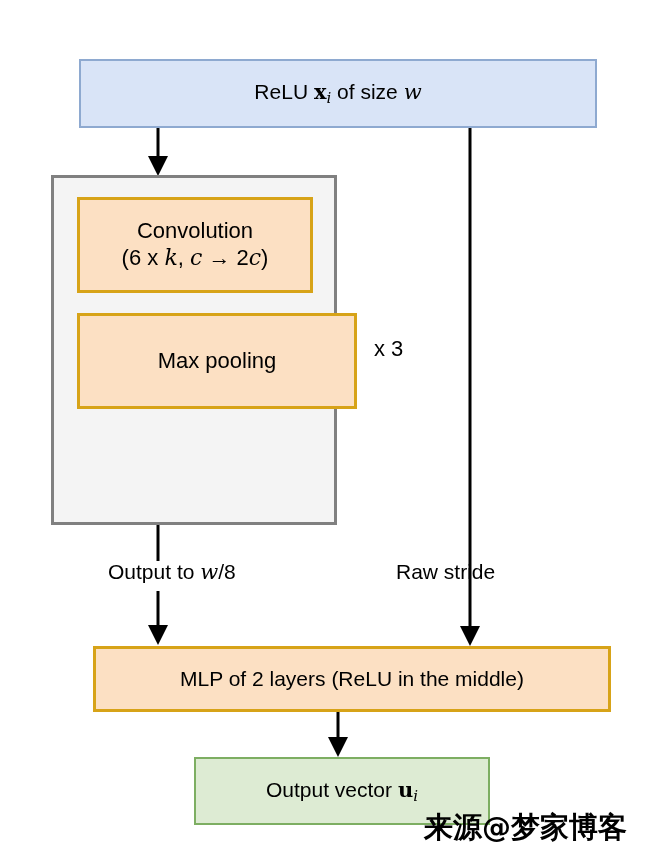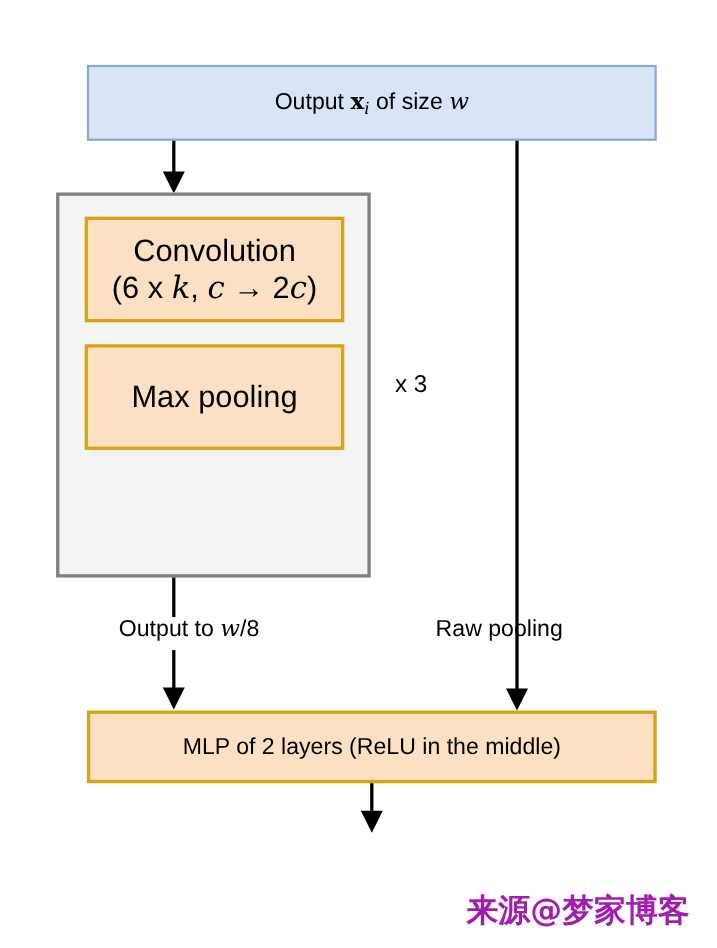--- a/index.html
+++ b/index.html
@@ -34,27 +34,28 @@
 
   .box-input {
     background: #d9e4f7;
     border: 2px solid #8ea9d0;
     font-size: 21px;
   }
 
   .box-stage {
     background: #fce0c3;
     border: 3px solid #d7a318;
-    font-size: 28px;
+    font-size: 22px;
   }
 
   .box-mlp {
     background: #fce0c3;
     border: 3px solid #d7a318;
     font-size: 21px;
+    margin-left: 14px;
   }
 
   .box-output {
     background: #ddebd3;
     border: 2px solid #7dae62;
     font-size: 21px;
   }
 
   
   .group-box {
@@ -67,20 +68,21 @@
   
   .label {
     position: absolute;
     color: #000000;
     font-size: 21px;
     white-space: nowrap;
     line-height: 1.1;
   }
   .label-repeat {
     font-size: 22px;
+    margin-left: 15px;
   }
 
   
   .mi {
     font-family: "DejaVu Serif", serif;
     font-style: italic;
   }
   .mb {
     font-family: "DejaVu Serif", serif;
     font-weight: bold;
@@ -102,36 +104,36 @@
     stroke: #000000;
     stroke-width: 3;
   }
   .conn polygon {
     fill: #000000;
   }
 
   
   .watermark {
     position: absolute;
-    color: #a21caf;
+    color: #000000;
     font-size: 29px;
     font-weight: bold;
     font-family: "DejaVu Sans", sans-serif;
     white-space: nowrap;
     letter-spacing: 0px;
   }
 </style>
 </head>
 <body>
 
 <div id="canvas">
 
   <div class="box box-input" style="left:79px; top:59px; width:518px; height:69px;">
     <div>
-      <span>Output </span><span class="mb">x</span><span class="sub">i</span><span> of size </span><span class="mi">w</span>
+      <span>ReLU </span><span class="mb">x</span><span class="sub">i</span><span> of size </span><span class="mi">w</span>
     </div>
   </div>
 
   <svg class="conn" style="left:141px; top:128px; width:34px; height:50px;" viewBox="0 0 34 50">
     <line x1="17" y1="0" x2="17" y2="34"></line>
     <polygon points="17,48 7,28 27,28"></polygon>
   </svg>
 
   <svg class="conn" style="left:453px; top:128px; width:34px; height:520px;" viewBox="0 0 34 520">
     <line x1="17" y1="0" x2="17" y2="504"></line>
@@ -140,47 +142,52 @@
 
   <div class="group-box" style="left:51px; top:175px; width:286px; height:350px;"></div>
 
   <div class="box box-stage" style="left:77px; top:197px; width:236px; height:96px;">
     <div>Convolution</div>
     <div>
       <span>(6 x </span><span class="mi">k</span><span>, </span><span class="mi">c</span><span> → 2</span><span class="mi">c</span><span>)</span>
     </div>
   </div>
 
-  <div class="box box-stage" style="left:77px; top:313px; width:236px; height:96px;">
+  <div class="box box-stage" style="left:77px; top:313px; width:280px; height:96px;">
     <div>Max pooling</div>
   </div>
 
 
   <div class="label label-repeat" style="left:359px; top:337px;">x 3</div>
 
   <svg class="conn" style="left:141px; top:525px; width:34px; height:36px;" viewBox="0 0 34 36">
     <line x1="17" y1="0" x2="17" y2="36"></line>
   </svg>
 
   <svg class="conn" style="left:141px; top:591px; width:34px; height:56px;" viewBox="0 0 34 56">
     <line x1="17" y1="0" x2="17" y2="40"></line>
     <polygon points="17,54 7,34 27,34"></polygon>
   </svg>
 
   <div class="label" style="left:108px; top:560px;">
     <span>Output to </span><span class="mi">w</span><span>/8</span>
   </div>
 
-  <div class="label" style="left:396px; top:560px;">Raw pooling</div>
+  <div class="label" style="left:396px; top:560px;">Raw stride</div>
 
   <div class="box box-mlp" style="left:79px; top:646px; width:518px; height:66px;">
     <div>MLP of 2 layers (ReLU in the middle)</div>
   </div>
 
   <svg class="conn" style="left:321px; top:712px; width:34px; height:47px;" viewBox="0 0 34 47">
     <line x1="17" y1="0" x2="17" y2="31"></line>
     <polygon points="17,45 7,25 27,25"></polygon>
   </svg>
 
+  <div class="box box-output" style="left:194px; top:757px; width:296px; height:68px;">
+    <div>
+      <span>Output vector </span><span class="mb">u</span><span class="sub">i</span>
+    </div>
+  </div>
 
   <div class="watermark" style="left:424px; top:808px;">来源@梦家博客</div>
 
 </div>
 
 </body></html>

